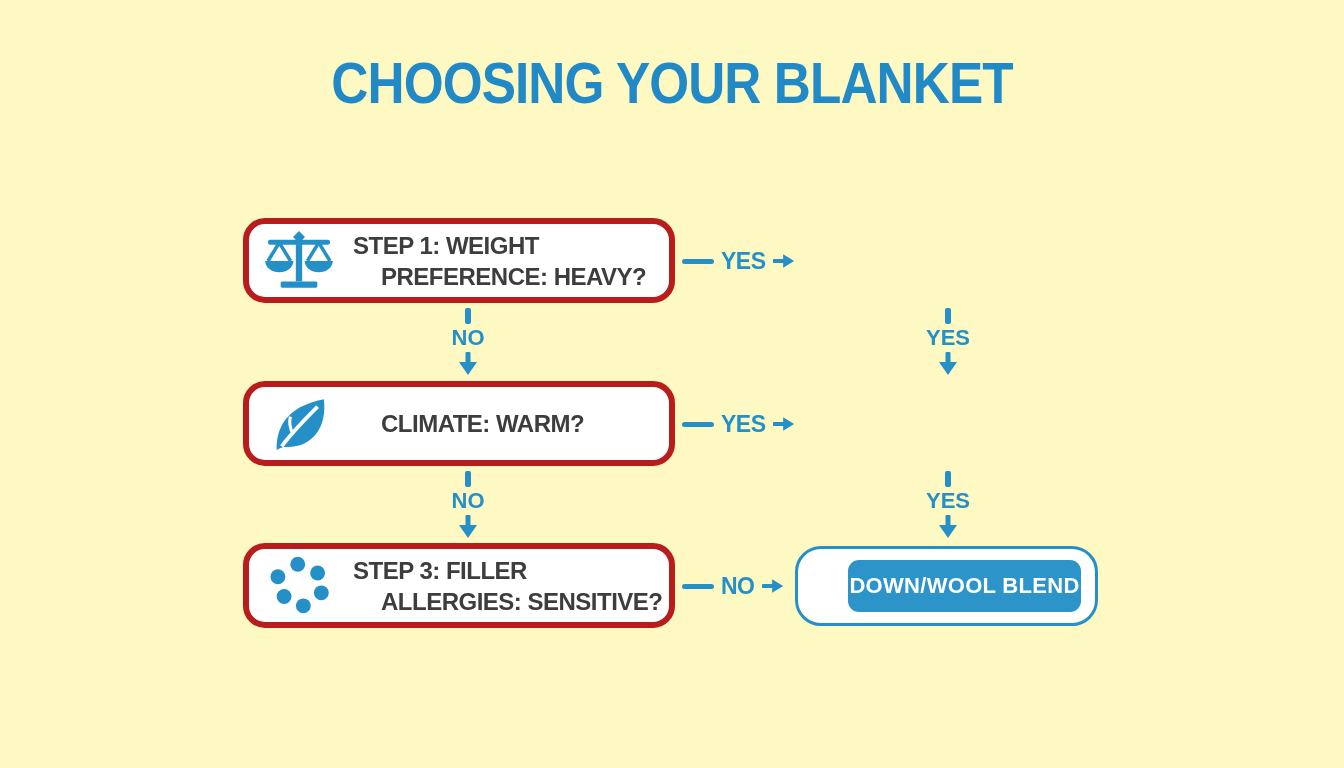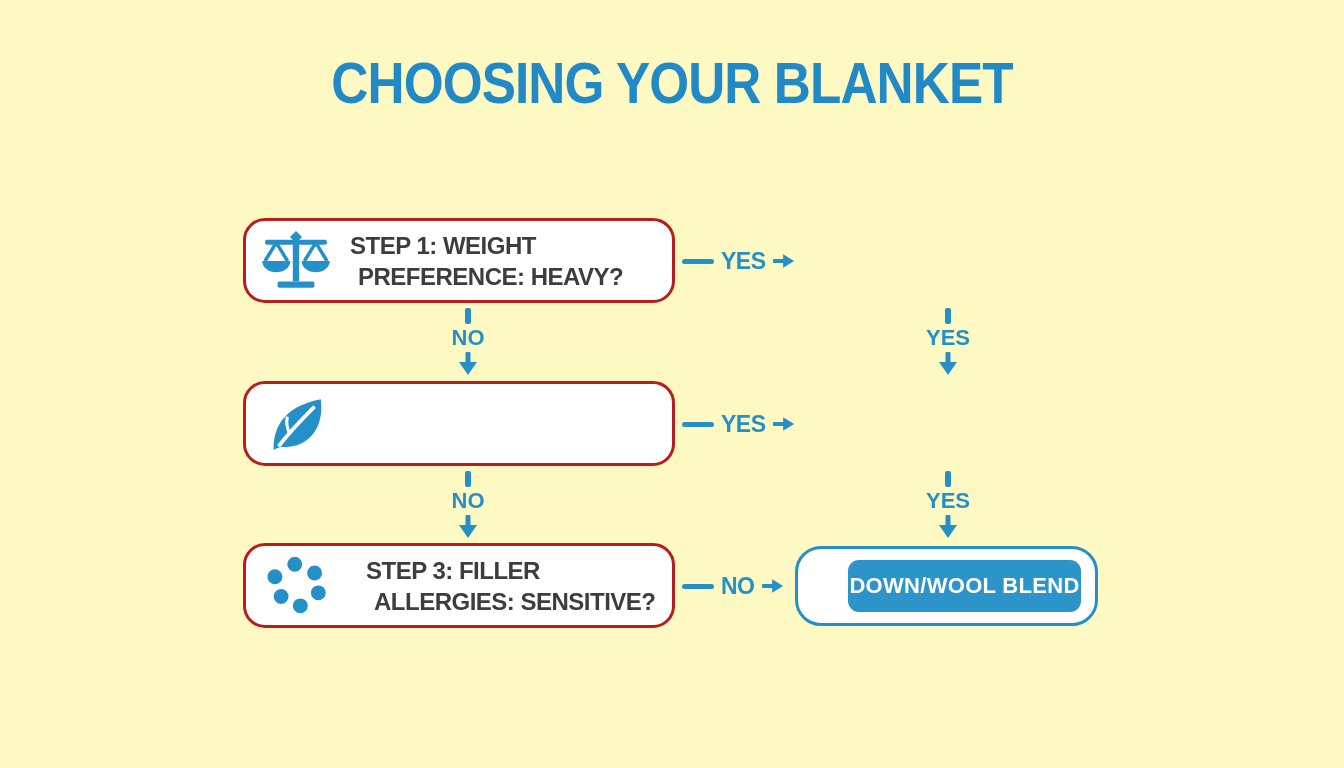--- a/index.html
+++ b/index.html
@@ -21,35 +21,35 @@
     transform:scaleX(0.9);
     transform-origin:center;
     white-space:nowrap;
   }
   
   .qbox{
     position:absolute;
     left:243px;width:432px;height:85px;
     box-sizing:border-box;
     background:#ffffff;
-    border:3px solid #b91c1c;
+    border:6px solid #b91c1c;
     border-radius:22px;
     display:flex;align-items:center;
     padding-left:14px;
   }
   .qbox.r1{top:218px;}
   .qbox.r2{top:381px;}
-  .qbox.r3{top:543px;gap:16px;}
+  .qbox.r3{top:543px;}
   .qicon{width:72px;height:62px;flex:0 0 72px;margin-right:18px;display:flex;align-items:center;justify-content:center;}
   .qicon svg{width:100%;height:100%;}
   .qtext{
     font-size:24px;font-weight:bold;color:#3d3d3d;
     line-height:31px;letter-spacing:-0.5px;white-space:nowrap;
   }
-  .qtext .l2{display:block;padding-left:8px;}
+  .qtext .l2{display:block;padding-left:8px;margin-left:20px;}
   
   .hconn{
     position:absolute;left:682px;width:112px;height:28px;
     display:flex;align-items:center;gap:7px;
   }
   .hconn.r1{top:247px;}
   .hconn.r2{top:410px;}
   .hconn.r3{top:572px;}
   .hdash{width:32px;height:5px;background:#2590c7;border-radius:3px;flex:0 0 32px;}
   .hlabel{font-size:23px;font-weight:bold;color:#2590c7;letter-spacing:-0.5px;}
@@ -127,20 +127,21 @@
 
   <div class="qbox r2">
     <span class="qicon">
       <svg viewBox="0 0 100 100" xmlns="http://www.w3.org/2000/svg">
         <path class="ic" d="M14,92 C13,58 28,22 90,10 C96,54 72,90 26,87 C21,88 17,90 14,92 Z"></path>
         <path d="M22,86 C40,62 56,46 80,22" stroke="#ffffff" stroke-width="6" fill="none"></path>
         <path d="M40,66 C35,56 34,47 36,38" stroke="#ffffff" stroke-width="5" fill="none"></path>
       </svg>
     </span>
     <span class="qtext">
+      <span class="l2">CLIMATE: WARM?</span>
     </span>
   </div>
 
   <div class="hconn r2">
     <span class="hdash"></span>
     <span class="hlabel">YES</span>
     <svg class="harrow" viewBox="0 0 26 18" xmlns="http://www.w3.org/2000/svg">
       <rect class="ic" x="0" y="6.5" width="14" height="5" rx="1"></rect>
       <polygon class="ic" points="12,1 12,17 25,9"></polygon>
     </svg>

